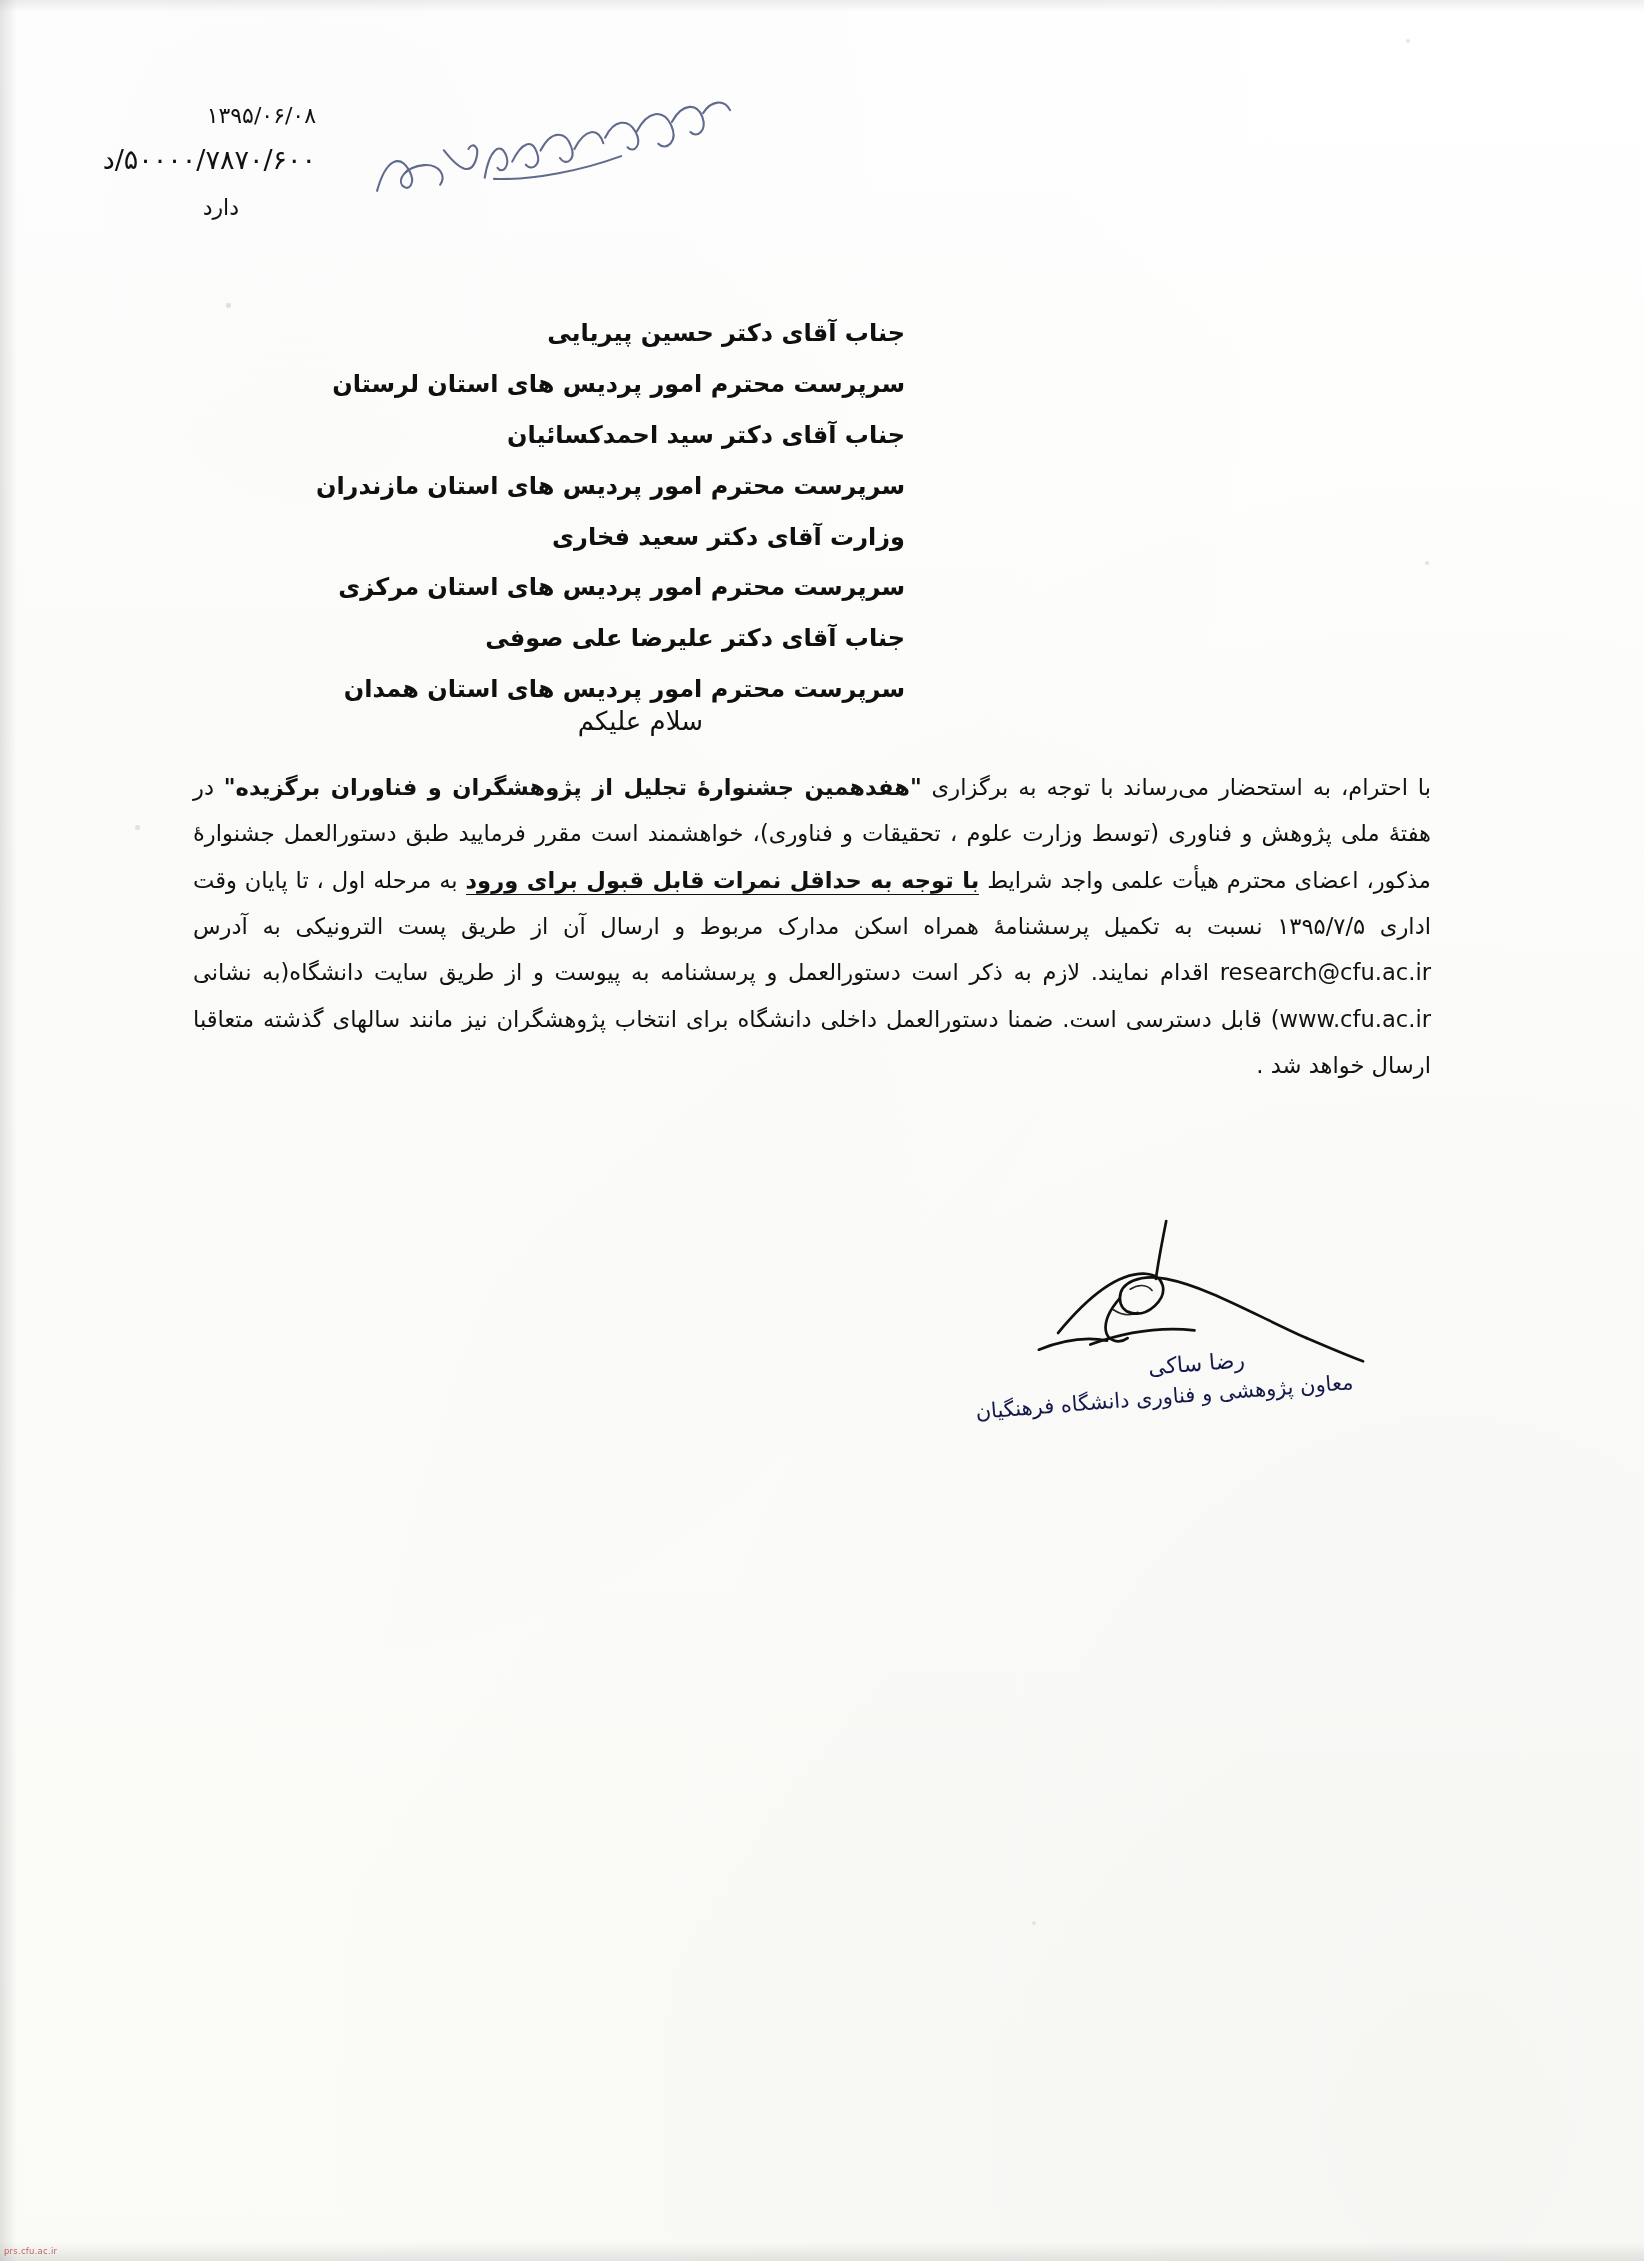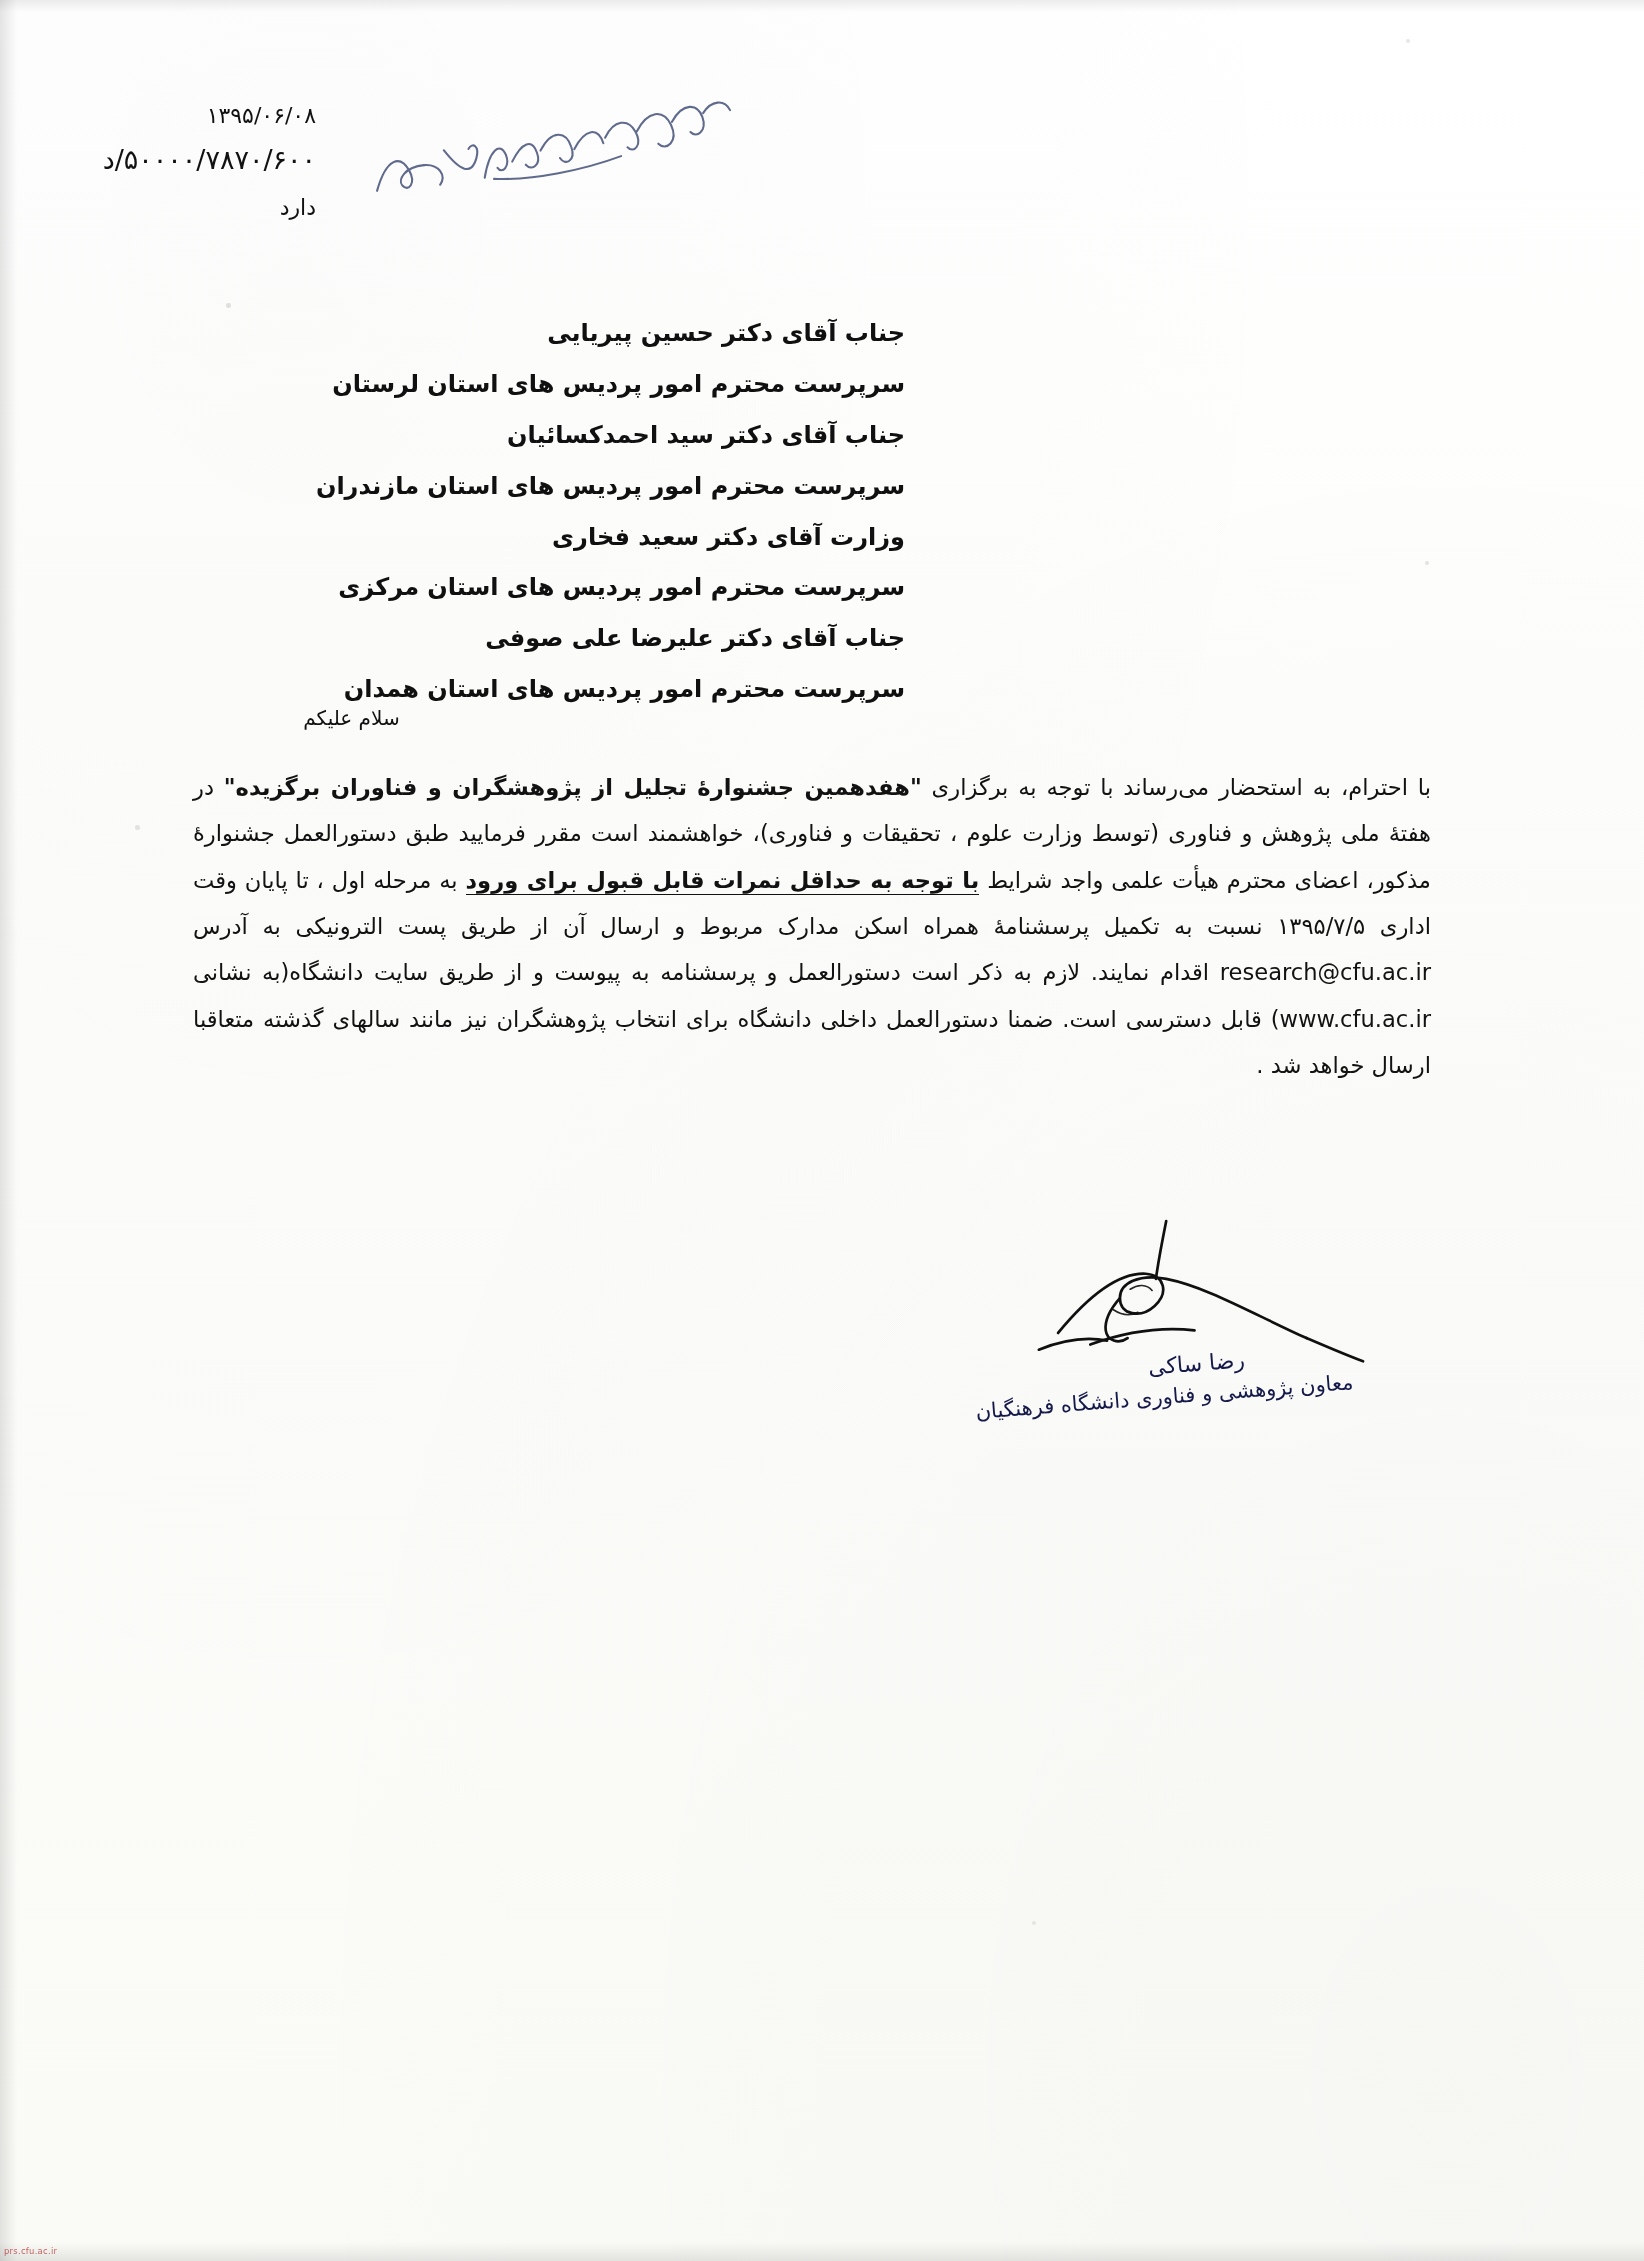--- a/index.html
+++ b/index.html
@@ -61,20 +61,21 @@
     color: #111;
     letter-spacing: 0.6px;
     line-height: 1.75;
     white-space: nowrap;
   }
   .header-line.num {
     font-size: 27px;
   }
   .header-line.attach {
     margin-top: 6.4px;
+    margin-right: 77px;
     font-size: 22px;
   }
 
   
   .hand-note {
     position: absolute;
     top: 106px;
     left: 361px;
     width: 400px;
     height: 84px;
@@ -104,24 +105,24 @@
     direction: rtl;
     padding-right: 729px;
   }
 
   .greeting {
     position: absolute;
     top: 706px;
     left: 0; right: 0;
     padding-right: 941px;
     font-family: "DejaVu Sans", sans-serif;
-    font-size: 20px;
+    font-size: 26px;
     color: #111;
     direction: rtl;
-    text-align: center;
+    text-align: right;
   }
 
   
   .body-block {
     position: absolute;
     top: 764px;
     right: 213px;
     left: 193px;
     direction: rtl;
     text-align: justify;

